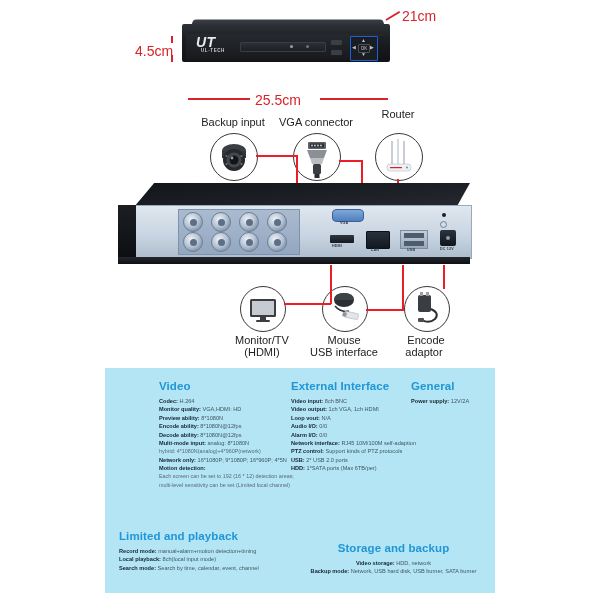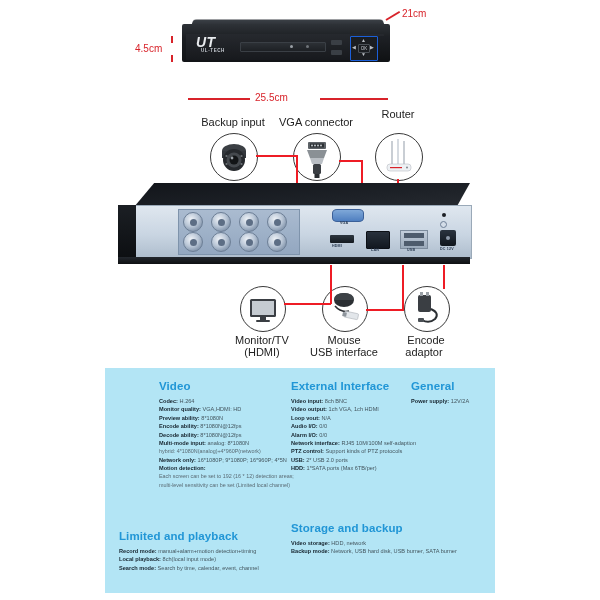--- a/index.html
+++ b/index.html
@@ -88,21 +88,21 @@
   .dp-ar.up { left:361px; top:38px; }
   .dp-ar.dn { left:361px; top:52px; }
   .dp-ar.lf { left:352px; top:45px; }
   .dp-ar.rt { left:370px; top:45px; }
   .dvr-side {
     position:absolute; left:378px; top:36px; width:12px; height:24px;
     background: linear-gradient(180deg,#1e2126 0%, #101214 100%);
   }
 
   
-  .dim-label { position: absolute; color: #d8232a; font-size: 10px; white-space: nowrap; }
+  .dim-label { position: absolute; color: #d8232a; font-size: 14px; white-space: nowrap; }
   .dim-line { position: absolute; background: #d8232a; }
   .dim-tick { position: absolute; background: #d8232a; }
 
   
   .callout-label {
     position: absolute; text-align: center;
     font-size: 11px; color: #222; line-height: 13px; white-space: nowrap;
   }
   .callout-circle {
     position: absolute;
@@ -219,21 +219,21 @@
   .spec-k { font-weight: bold; color: #16242e; }
   .spec-v { color: #44565f; }
   .spec-note {
     font-size: 5.4px; line-height: 8.2px; color: #5a6b74; white-space: nowrap;
   }
 
   .col-1 { left: 14px; top: 12px; width: 180px; margin-left: 40px; }
   .col-2 { left: 186px; top: 12px; width: 120px; }
   .col-3 { left: 306px; top: 12px; width: 80px; }
   .col-4 { left: 14px; top: 162px; width: 180px; }
-  .col-5 { left: 186px; top: 154px; width: 205px; }
+  .col-5 { left: 186px; top: 174px; width: 205px; text-align: center; }
 </style>
 </head>
 <body>
 
 <div id="top-product">
 
   <div class="dvr-top-lid"></div>
   <div class="dvr-top-body"></div>
   <div class="dvr-top-face"></div>
   <div class="dvr-side"></div>

